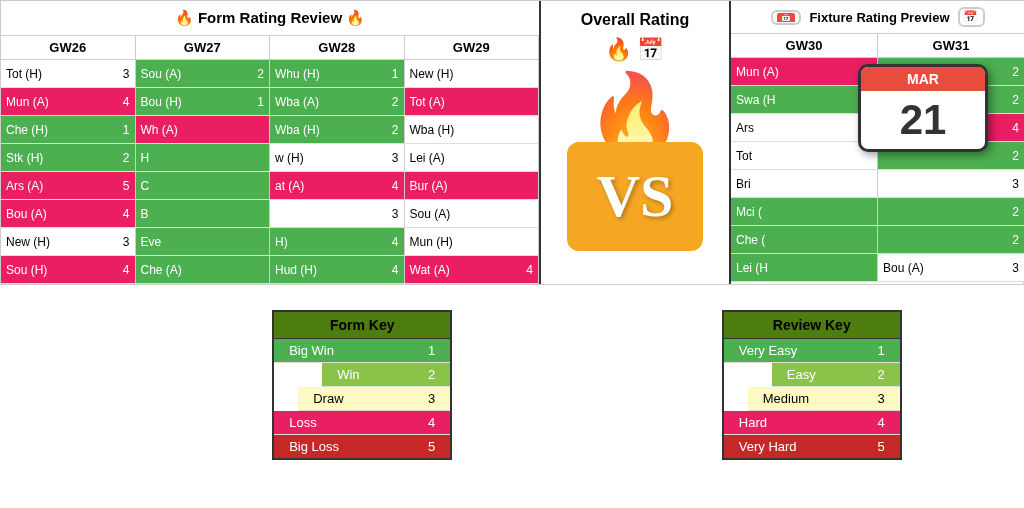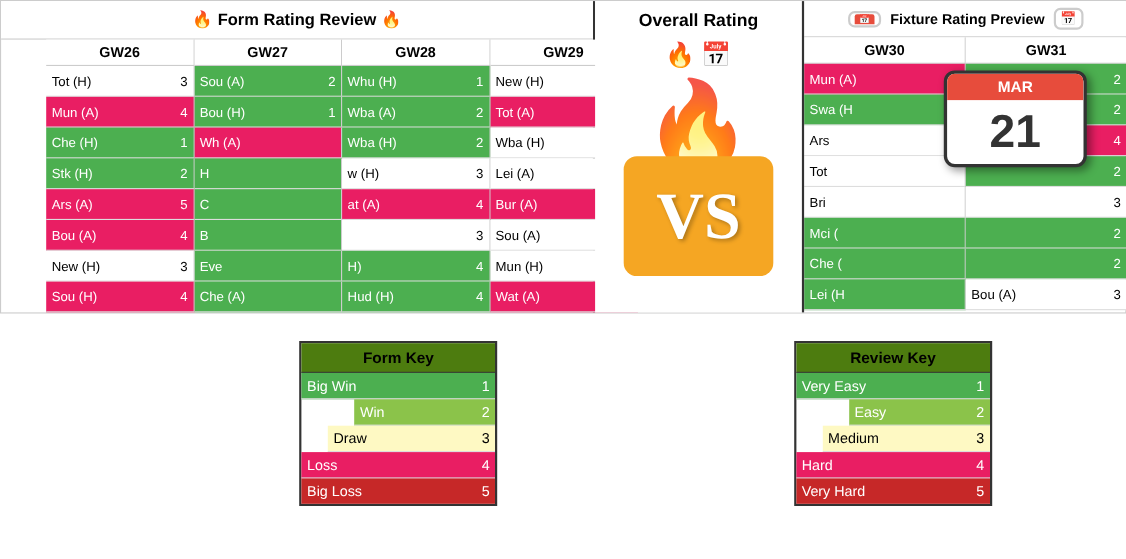--- a/index.html
+++ b/index.html
@@ -36,21 +36,20 @@
       font-weight: bold;
       font-size: 15px;
       padding: 8px 4px;
       border-bottom: 1px solid #ccc;
       background: #fff;
     }
 
     .form-cols {
       display: flex;
       width: 100%;
-      margin-left: 41px;
     }
 
     .form-col {
       flex: 1;
       display: flex;
       flex-direction: column;
     }
 
     .col-header {
       text-align: center;
@@ -155,21 +154,21 @@
       font-size: 14px;
       padding: 5px;
       background: #4d7c0f;
       border-bottom: 1px solid #333;
     }
 
     .key-row {
       display: flex;
       justify-content: space-between;
       align-items: center;
-      padding: 4px 5px;
+      padding: 4px 15px;
       border-bottom: 1px solid #ddd;
       font-size: 13px;
     }
 
     .key-row.green { background: #4CAF50; color: #fff; }
     .key-row.light-green { background: #8BC34A; color: #fff; margin-left: 48px; }
     .key-row.white { background: #fef9c3; color: #000; margin-left: 24px; }
     .key-row.red { background: #e91e63; color: #fff; }
     .key-row.dark-red { background: #c62828; color: #fff; }
 

